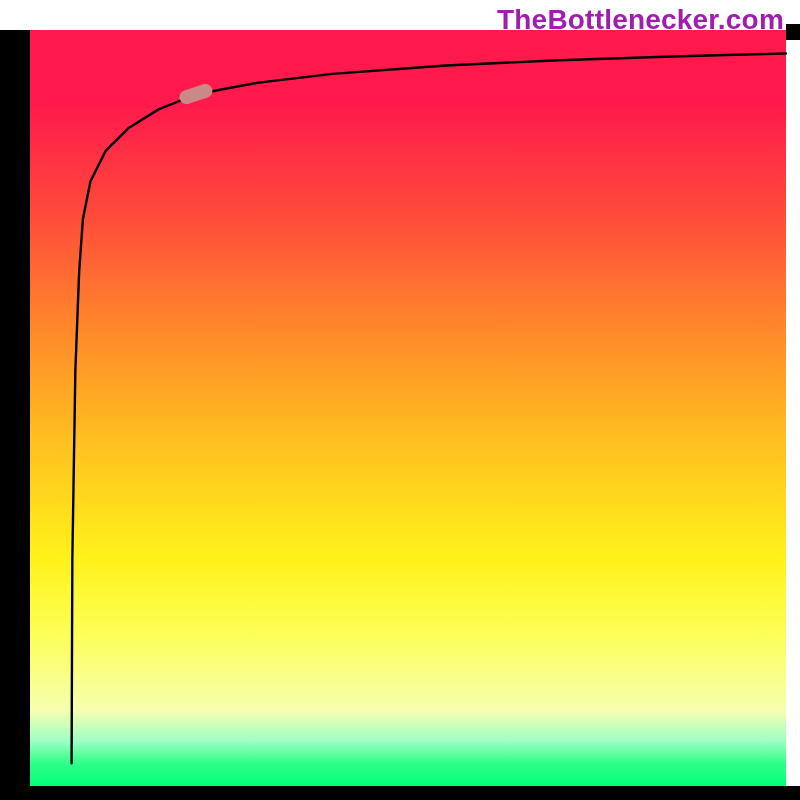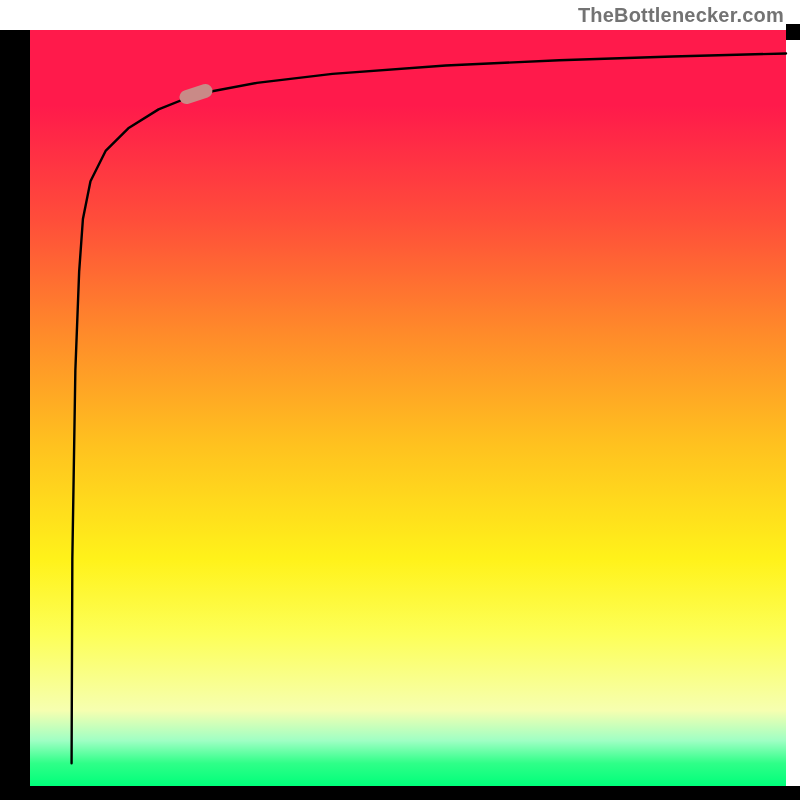--- a/index.html
+++ b/index.html
@@ -13,23 +13,23 @@
   }
   .stage {
     position: relative;
     width: 800px;
     height: 800px;
   }
   .watermark {
     position: absolute;
     top: 4px;
     right: 16px;
-    font-size: 20px;
+    font-size: 28px;
     font-weight: 600;
-    color: #737373;
+    color: #a21caf;
     letter-spacing: 0.2px;
     user-select: none;
   }
   .plot-area {
     position: absolute;
     left: 30px;
     top: 30px;
     width: 756px;
     height: 756px;
     background: linear-gradient(

